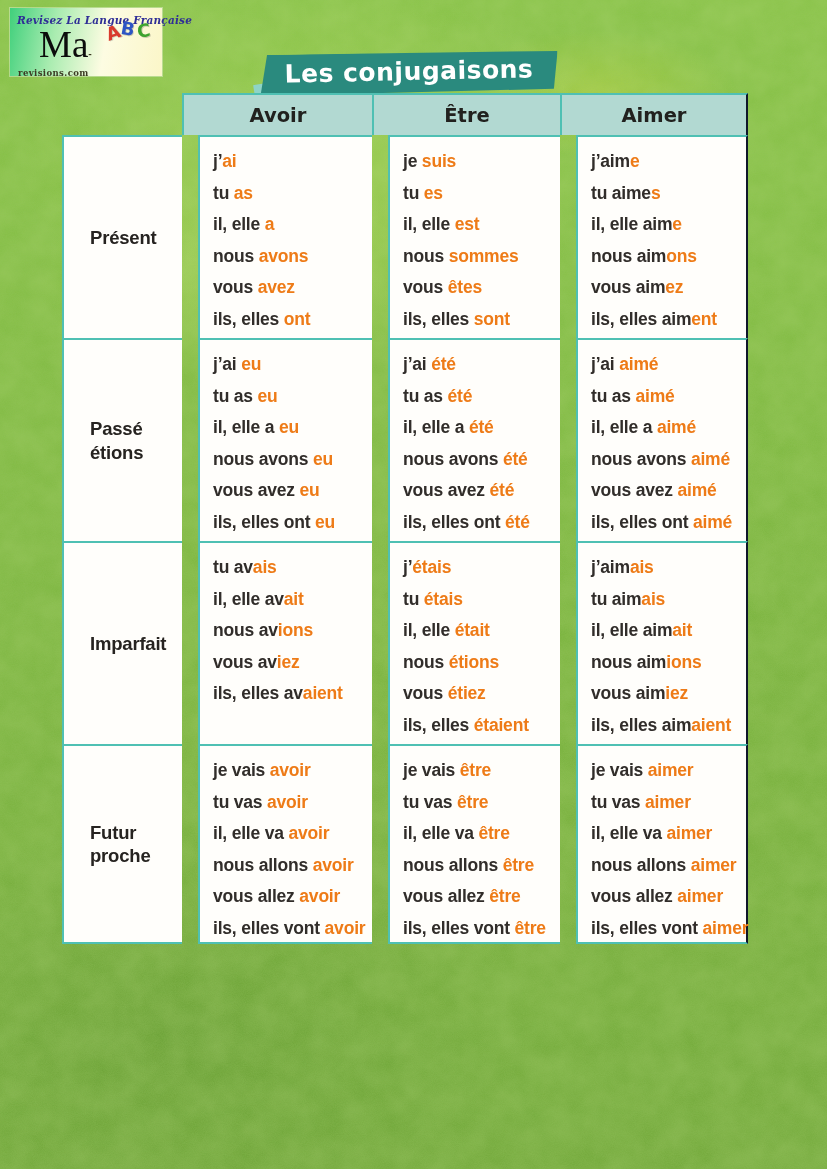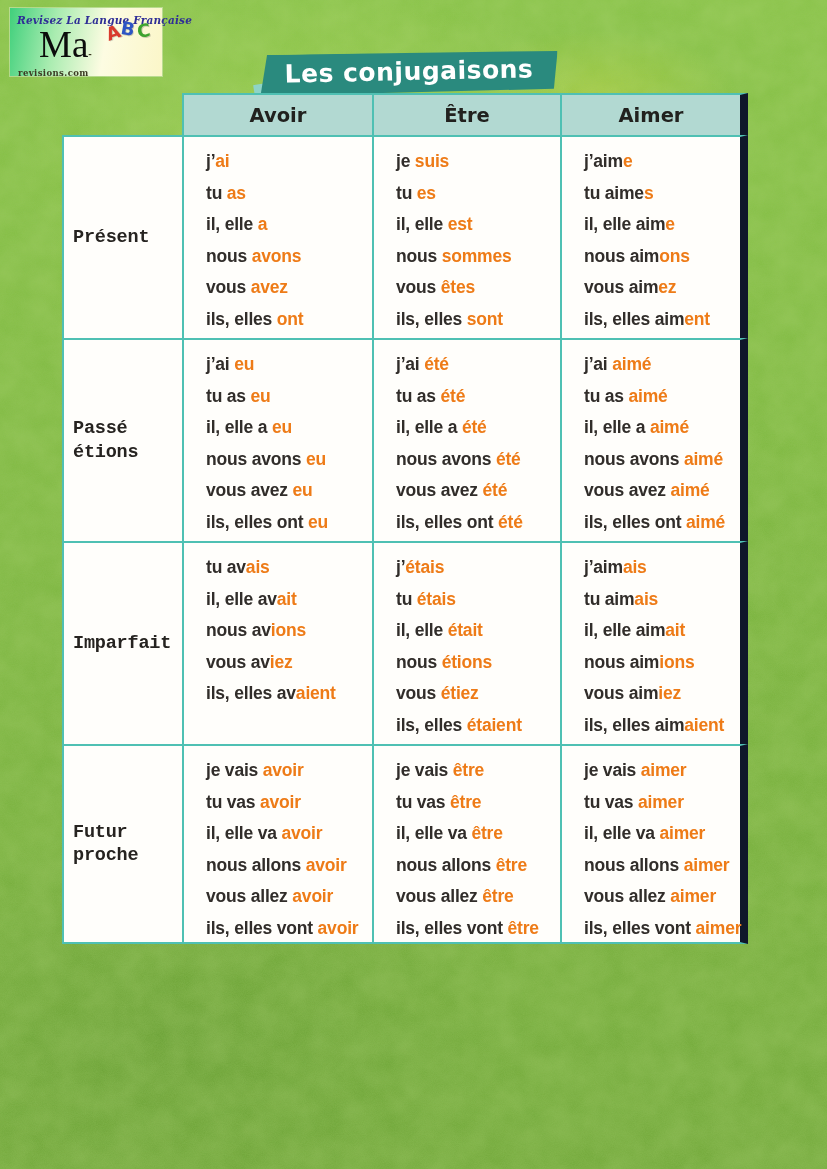--- a/index.html
+++ b/index.html
@@ -46,28 +46,28 @@
     display:flex;align-items:center;justify-content:center;}
   #banner .title{font-family:"DejaVu Sans",sans-serif;font-weight:bold;font-size:25px;
     color:#ffffff;letter-spacing:.5px;padding-bottom:2px;}
 
   
   #grid{left:62px;top:93px;width:686px;display:grid;z-index:1;
     grid-template-columns:120px 190px 188px 188px;
     grid-template-rows:42px 203px 203px 203px 200px;border-radius:12px;}
   .cell{box-sizing:border-box;background:#fffefb;
     border-left:2px solid #4fc0b3;border-top:2px solid #4fc0b3;}
-  .cell.rightmost{border-right:8px solid #0f172a;}
+  .cell.rightmost{border-right:2px solid #0f172a;}
   .cell.bottom{border-bottom:2px solid #4fc0b3;}
   .head-empty{background:transparent;border:none;}
   .head{background:#b2d9d2;display:flex;align-items:center;justify-content:center;
     font-family:"DejaVu Sans",sans-serif;font-weight:bold;font-size:19.5px;color:#21211e;}
-  .label{display:flex;align-items:center;padding-left:9px;
-    font-weight:bold;font-size:18.5px;line-height:1.25;color:#262320;letter-spacing:-.2px;font-family:Liberation Mono, monospace;}
-  .conj{padding:9px 0 0 22px;}
+  .label{display:flex;align-items:center;padding-left:26px;
+    font-weight:bold;font-size:18.5px;line-height:1.25;color:#262320;letter-spacing:-.2px;}
+  .conj{padding:9px 0 0 13px;margin-left:16px;}
   .line{font-weight:bold;font-size:17.5px;line-height:31.6px;letter-spacing:-.2px;white-space:nowrap;}
   .pre{color:#312d2a;}
   .end{color:#ee7b17;}
 </style>
 </head>
 <body>
 
 <div id="bg">
   <svg width="827" height="1169" xmlns="http://www.w3.org/2000/svg">
     <filter id="grainF">

